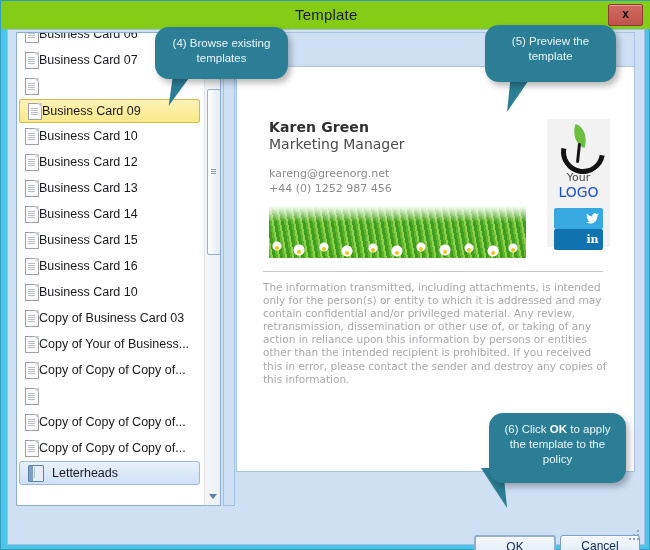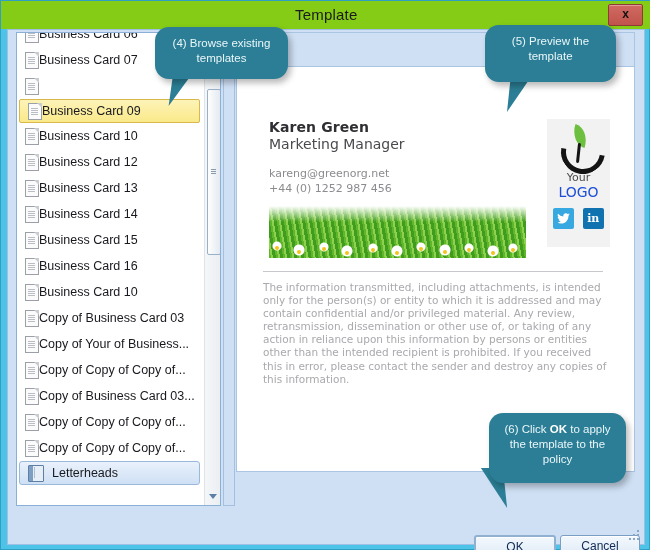--- a/index.html
+++ b/index.html
@@ -226,21 +226,21 @@
     font-size:11px;color:#4b4b4f;line-height:13px;
   }
   .logo-logo{
     font-family:"DejaVu Sans", sans-serif;
     font-size:14px;color:#1d4ed8;font-weight:normal;line-height:16px;
   }
   .social{margin-top:8px;}
   .sbtn{
     display:inline-block;width:21px;height:21px;margin:0 2px;
     border-radius:2px;color:#fff;font-size:12px;font-weight:bold;
-    line-height:21px;vertical-align:middle;cursor:pointer;
+    line-height:21px;vertical-align:middle;cursor:pointer;padding-left:28px;
   }
   .sbtn.tw{background:#38a8e0;}
   .sbtn.li{background:#1172b0;font-family:"DejaVu Serif",serif;font-size:11px;}
   .tw-bird{display:block;margin:5px auto 0;width:13px;height:11px;}
 
   .rule{
     position:absolute;left:26px;top:238px;width:340px;height:1px;
     background:#c8c8cc;
   }
   .disclaimer{
@@ -374,21 +374,20 @@
             <div class="row">
               <span class="doc-icon"></span>
               <span class="lbl">Copy of Your of Business...</span>
             </div>
             <div class="row">
               <span class="doc-icon"></span>
               <span class="lbl">Copy of Copy of Copy of...</span>
             </div>
             <div class="row">
               <span class="doc-icon"></span>
-              <span class="lbl">Copy of Business Card 03...</span>
             </div>
             <div class="row">
               <span class="doc-icon"></span>
               <span class="lbl">Copy of Copy of Copy of...</span>
             </div>
             <div class="row">
               <span class="doc-icon"></span>
               <span class="lbl">Copy of Copy of Copy of...</span>
             </div>
             <div class="row group">

